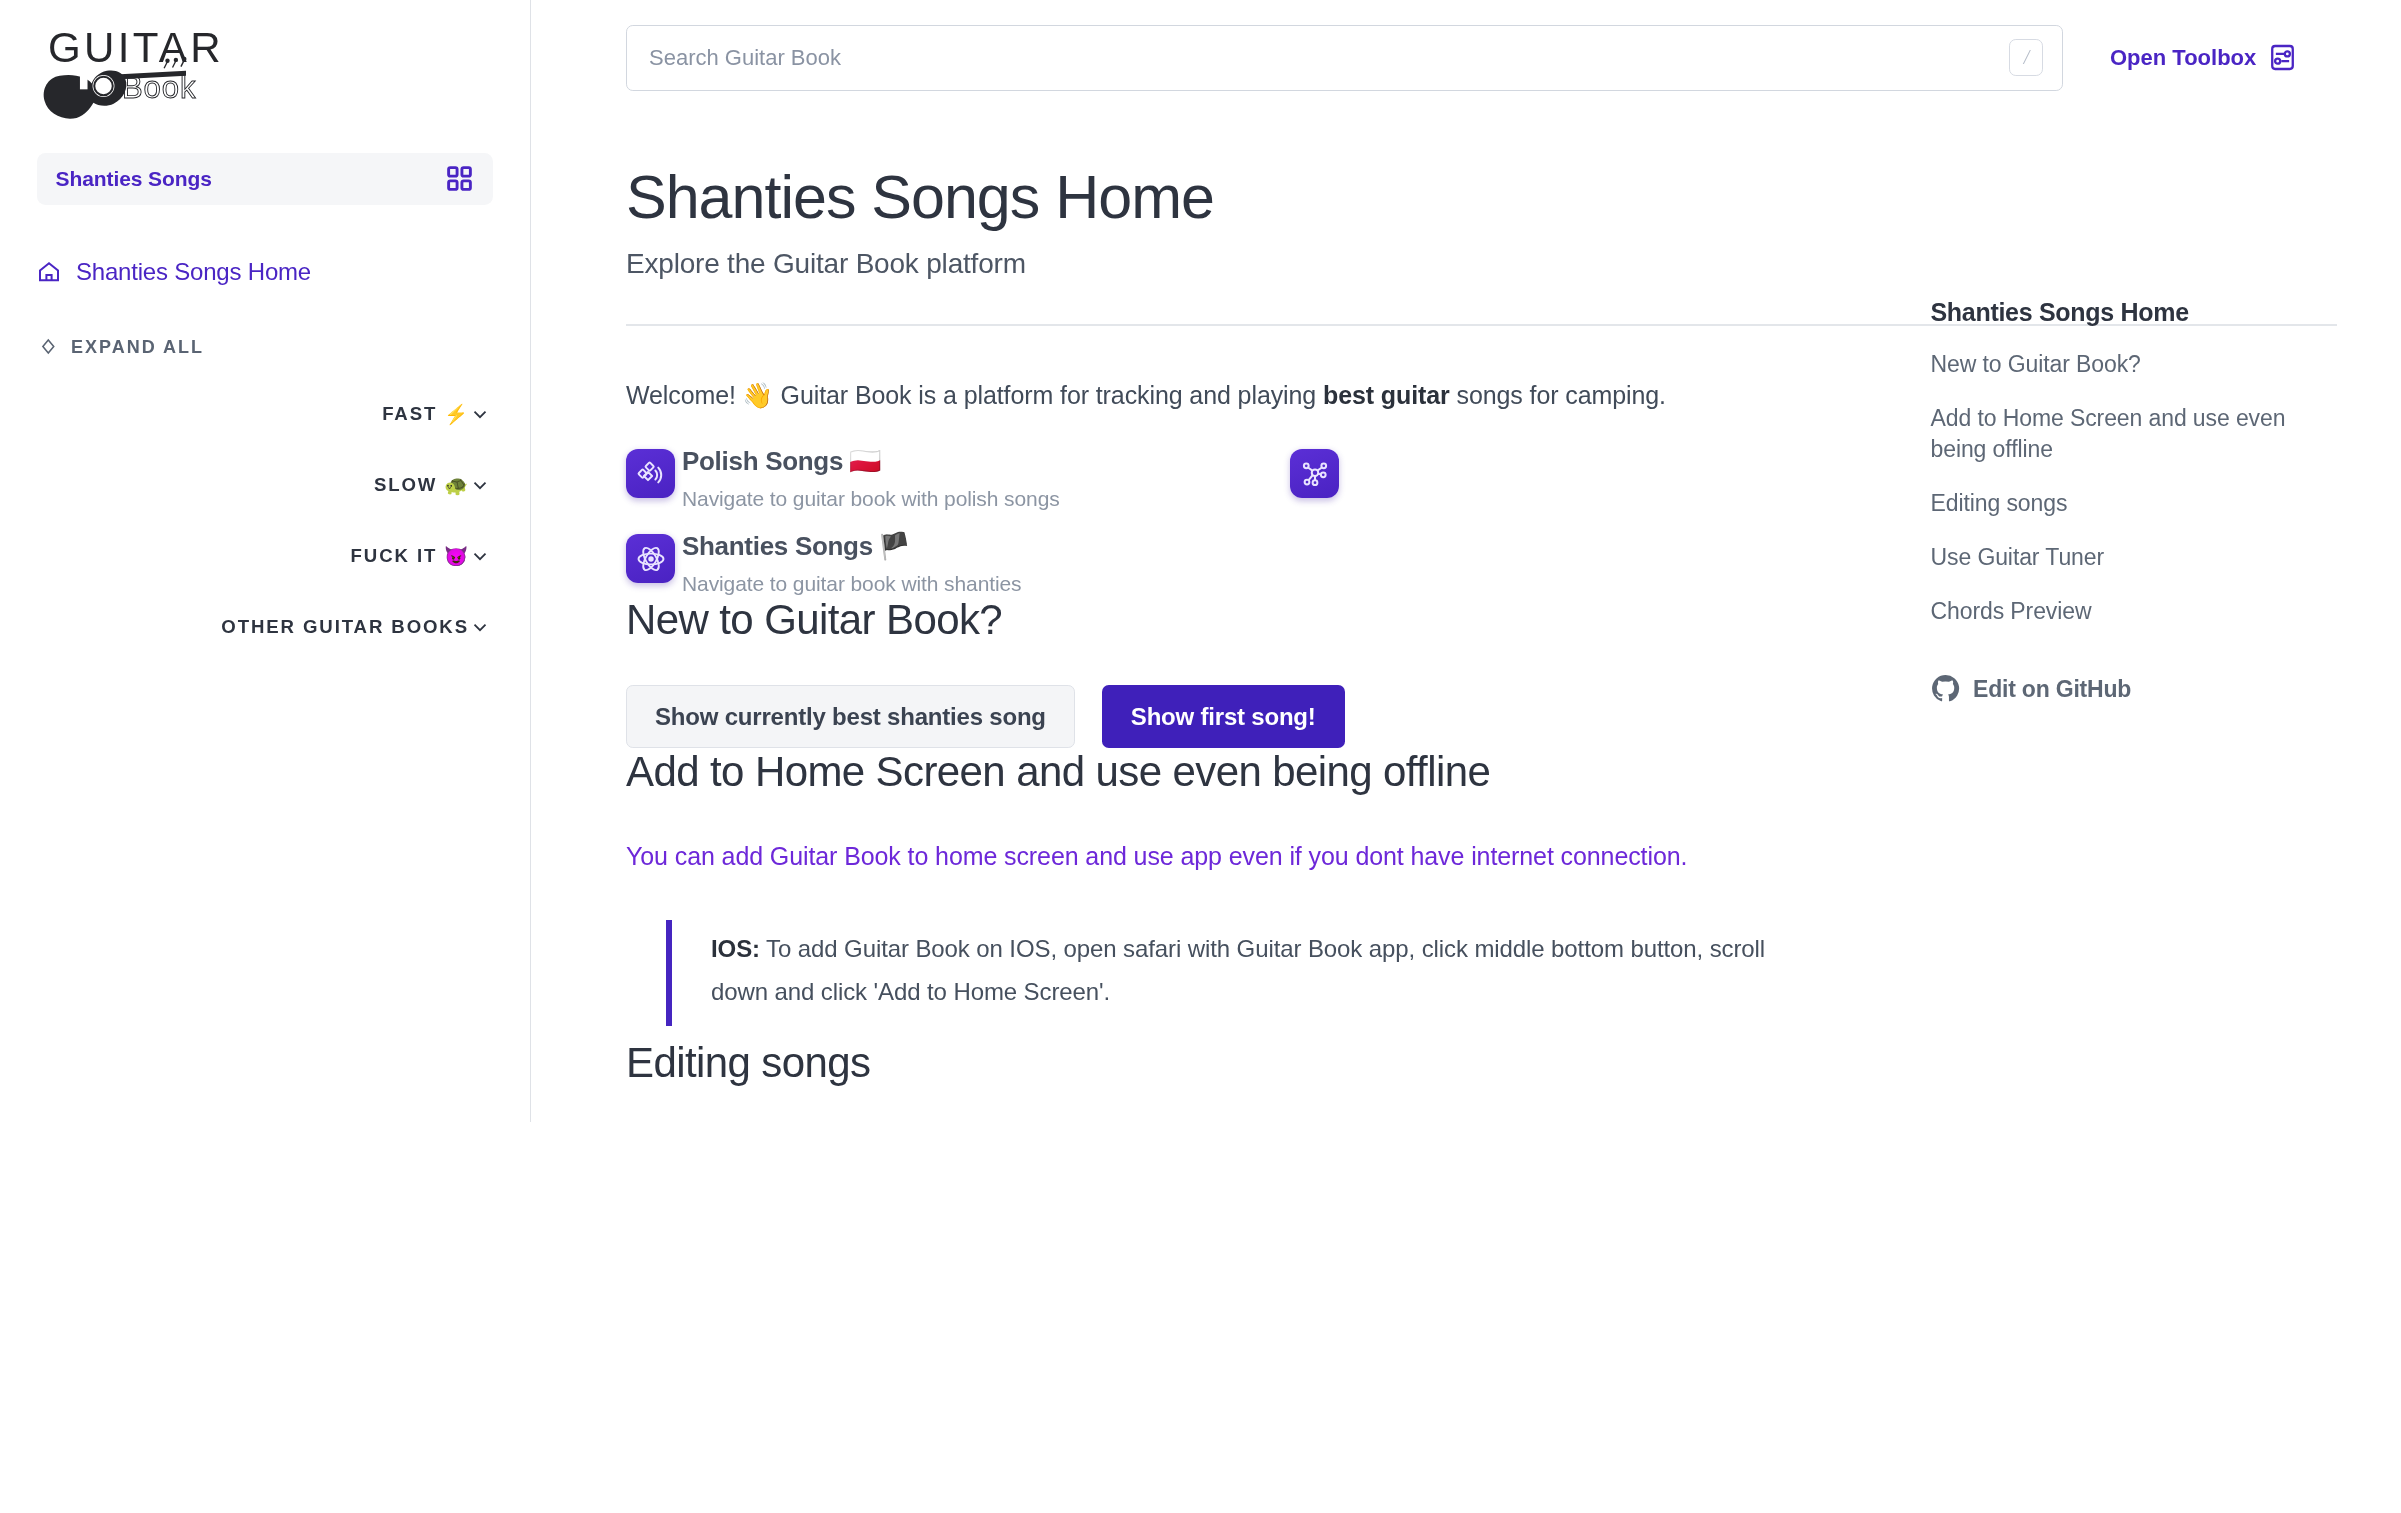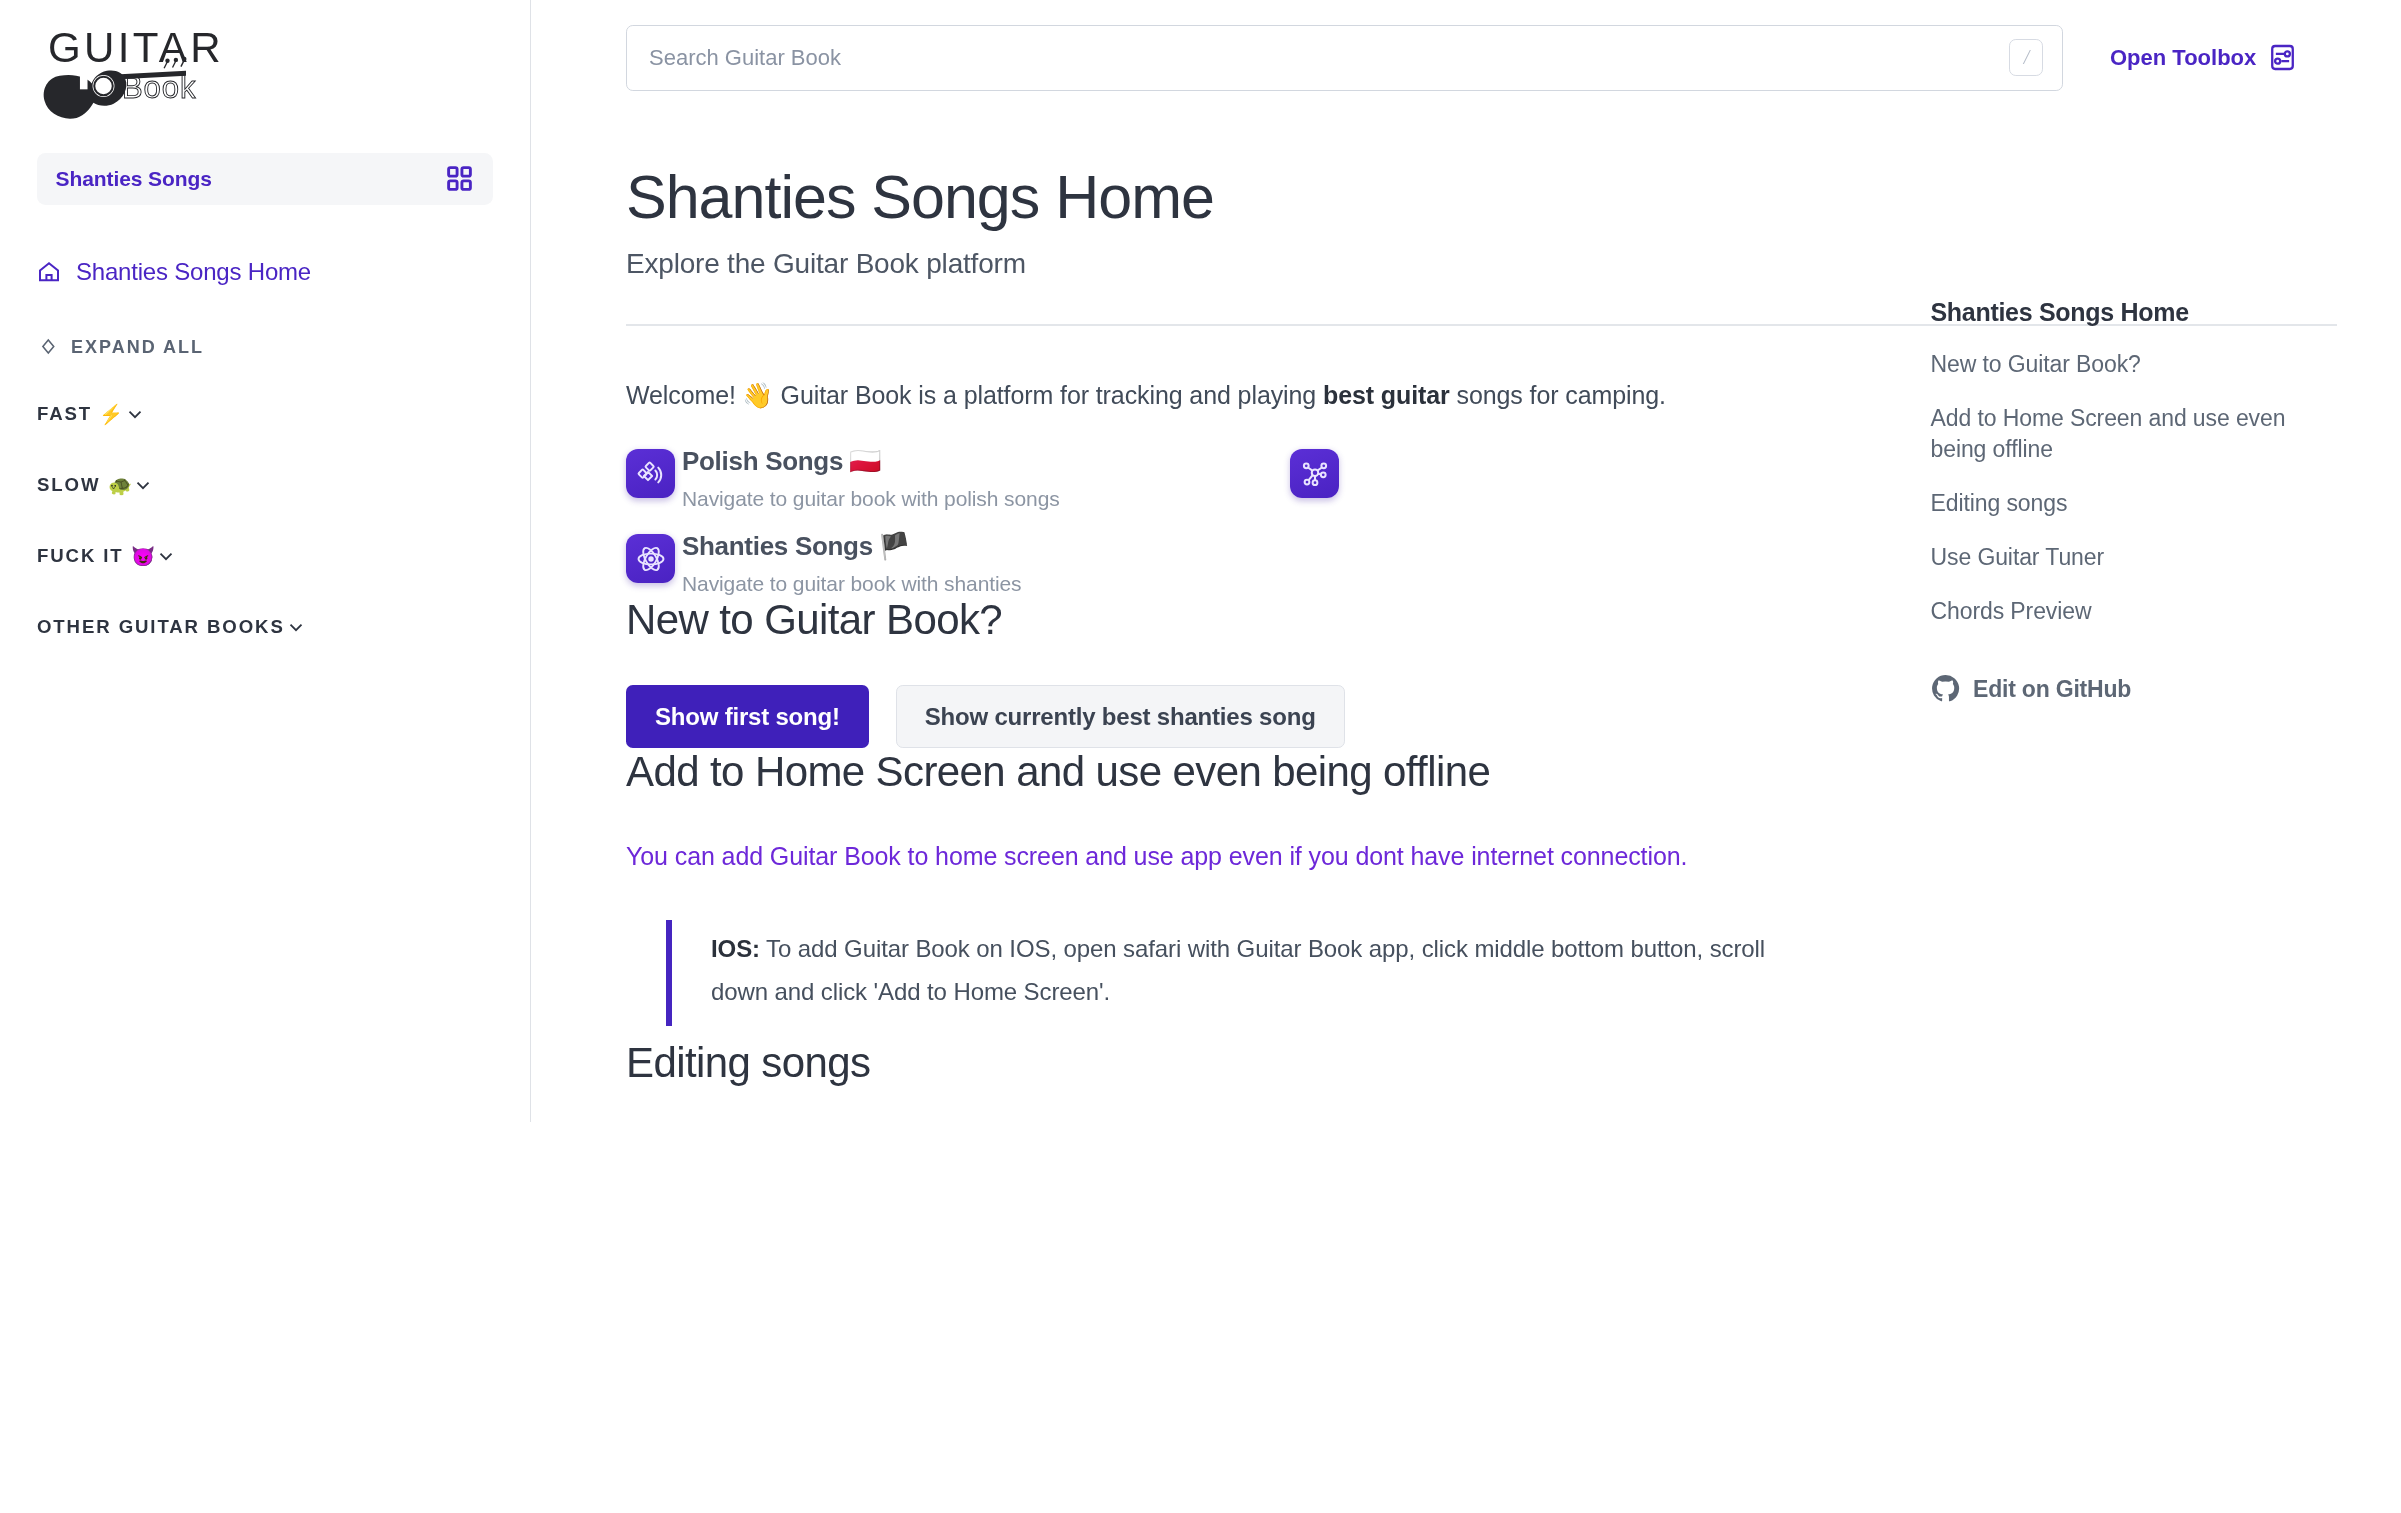--- a/index.html
+++ b/index.html
@@ -68,21 +68,21 @@
   .expand-all-label {
     color: #5a6473;
     font-size: 18px;
     font-weight: 600;
     letter-spacing: 2px;
     text-transform: uppercase;
   }
   .expand-icon { width: 18.6px; height: 18.6px; display:block; }
 
   .nav-group {
-    display: flex; align-items: center; justify-content: flex-start;
+    display: flex; align-items: center; justify-content: flex-end;
     padding: 0 39px 0 37px;
     height: 37px;
     margin-top: 34px;
     cursor: pointer;
   }
   .nav-group:first-of-type { margin-top: 24px; }
   .nav-group-label {
     color: #2e3440;
     font-size: 18.6px;
     font-weight: 700;
@@ -471,22 +471,22 @@
               </div>
               <div class="card-desc">Navigate to guitar book with shanties</div>
             </div>
           </div>
 
         </div>
 
         <h2 class="h2-new">New to Guitar Book?</h2>
 
         <div class="btn-row">
+          <div class="btn btn-secondary">Show currently best shanties song</div>
           <div class="btn btn-primary">Show first song!</div>
-          <div class="btn btn-secondary">Show currently best shanties song</div>
         </div>
 
         <h2 class="h2-add">Add to Home Screen and use even being offline</h2>
         <p class="para">You can add Guitar Book to home screen and use app even if you dont have internet connection.</p>
 
         <blockquote class="quote">
           <p><b>IOS:</b><span> To add Guitar Book on IOS, open safari with Guitar Book app, click middle bottom button, scroll down and click 'Add to Home Screen'.</span></p>
         </blockquote>
 
         <h2 class="h2-edit">Editing songs</h2>

